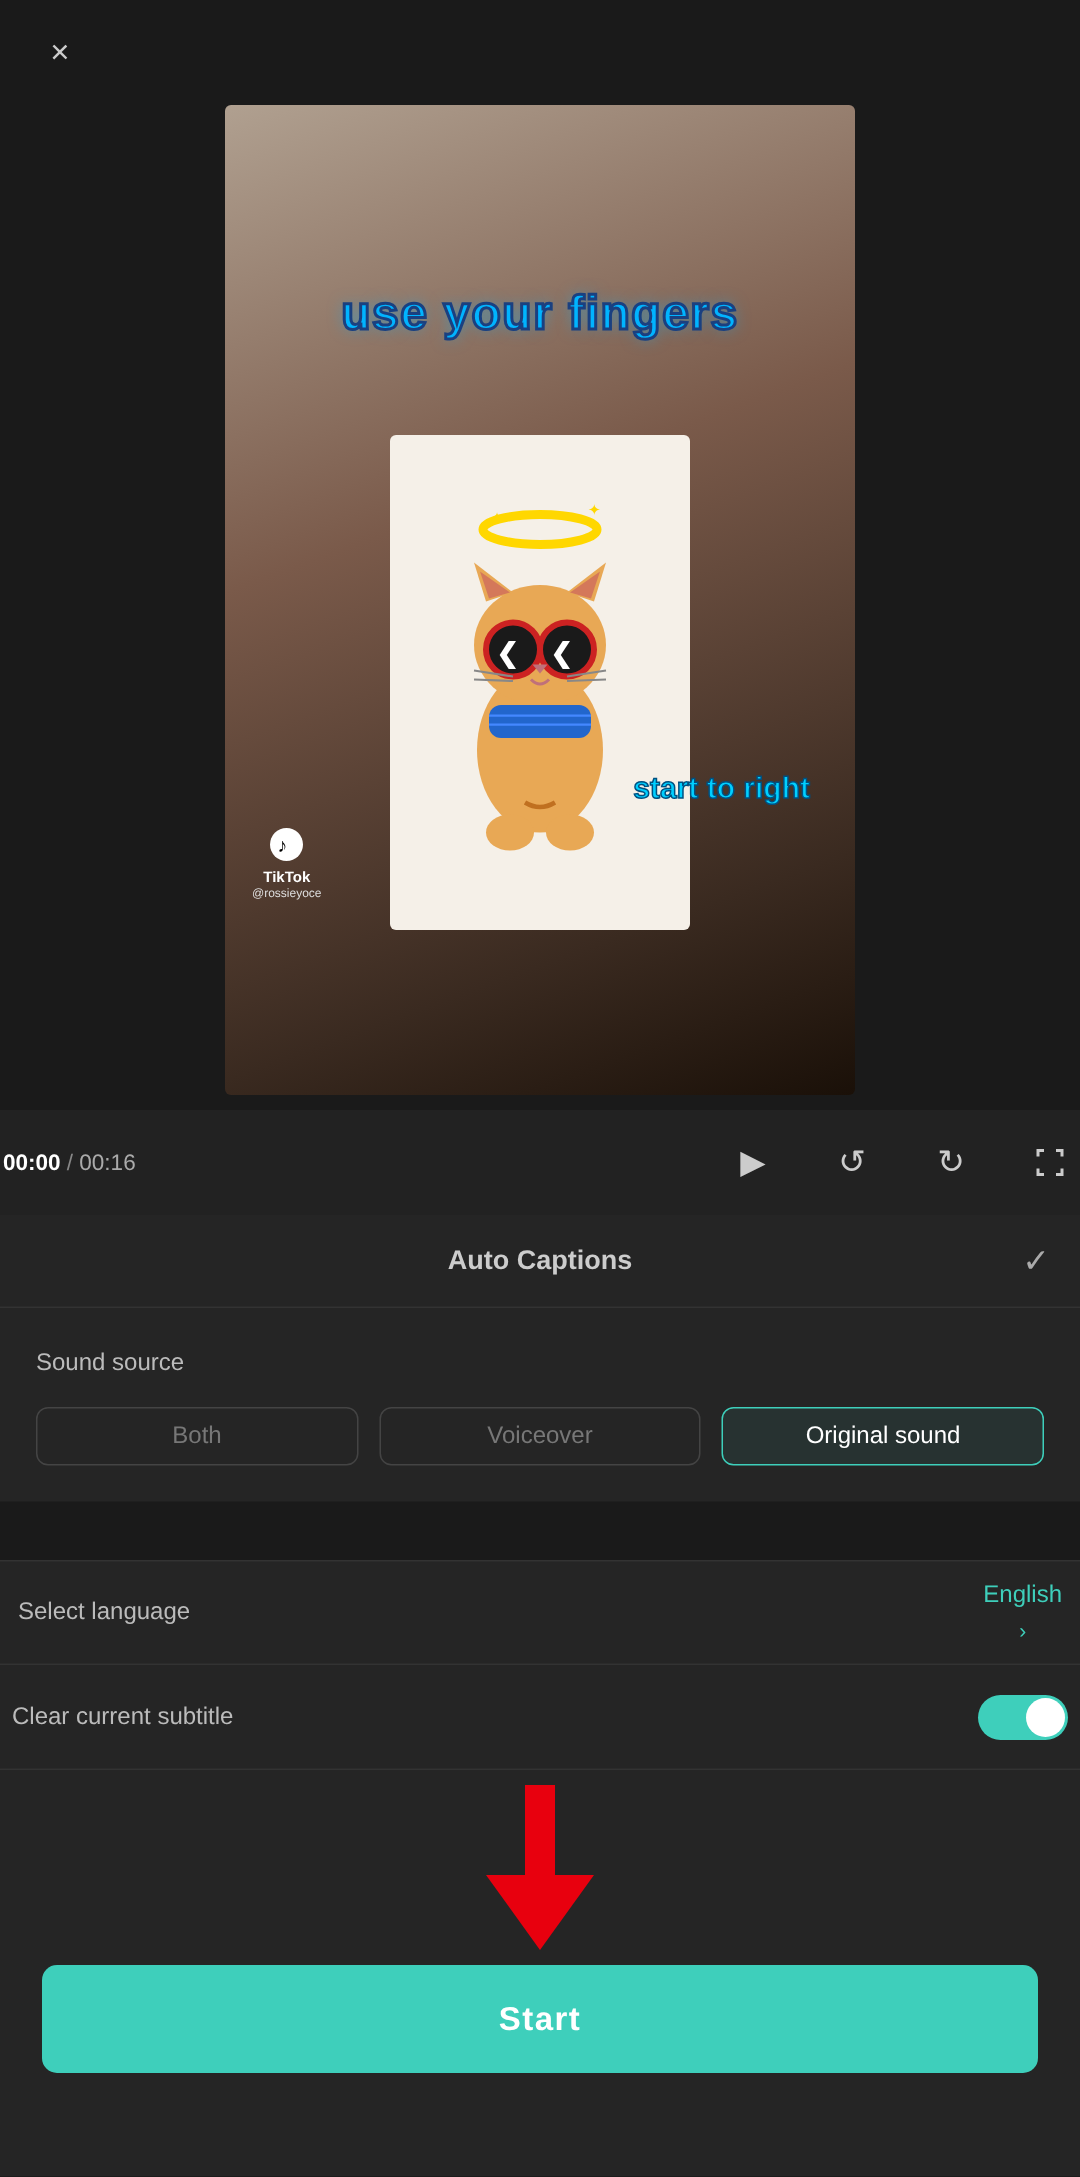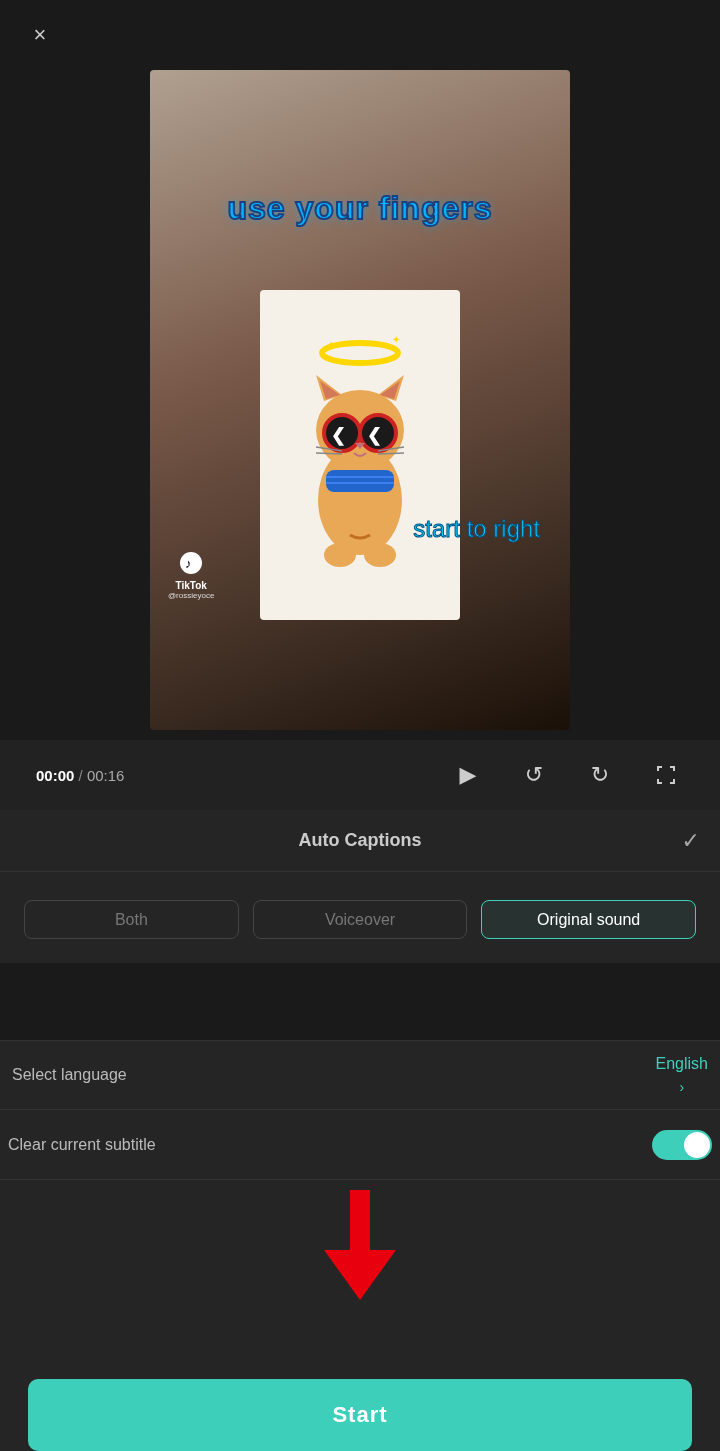--- a/index.html
+++ b/index.html
@@ -92,22 +92,22 @@
       display: flex;
       flex-direction: column;
       align-items: center;
       justify-content: center;
     }
 
     .start-to-right {
       position: absolute;
       top: 445px;
       right: 30px;
-      font-size: 24px;
-      font-weight: 400;
+      font-size: 20px;
+      font-weight: 700;
       color: #00cfff;
       -webkit-text-stroke: 1px #005080;
     }
 
     .tiktok-watermark {
       position: absolute;
       bottom: 130px;
       left: 18px;
       display: flex;
       flex-direction: column;
@@ -128,21 +128,21 @@
     }
 
     
     .controls-bar {
       position: absolute;
       top: 740px;
       left: 0; right: 0;
       height: 70px;
       display: flex;
       align-items: center;
-      padding: 0 36px;
+      padding: 0 2px;
       background: #222;
     }
     .time-display {
       font-size: 15px;
       color: #ccc;
       min-width: 120px;
     }
     .time-current { color: #fff; font-weight: 600; }
     .time-sep { color: #888; }
     .time-total { color: #aaa; }
@@ -316,21 +316,21 @@
       border-top: 50px solid #e8000e;
     }
 
     
     .start-button-section {
       position: absolute;
       top: 1310px;
       left: 0; right: 0;
       height: 141px;
       display: flex;
-      align-items: flex-end;
+      align-items: flex-start;
       justify-content: center;
       background: #252525;
       padding: 0 28px;
     }
     .start-btn {
       width: 100%;
       height: 72px;
       background: #3ecfbb;
       border: none;
       border-radius: 10px;
@@ -429,20 +429,21 @@
     </button>
   </div>
 </div>
 
 <div class="auto-captions-header">
   <span class="auto-captions-title">Auto Captions</span>
   <span class="check-btn">✓</span>
 </div>
 
 <div class="sound-source-section">
+  <div class="section-label">Sound source</div>
   <div class="sound-options">
     <button class="sound-option">Both</button>
     <button class="sound-option">Voiceover</button>
     <button class="sound-option active">Original sound</button>
   </div>
 </div>
 
 <div class="select-language-row">
   <span class="row-label">Select language</span>
   <div class="row-value">

